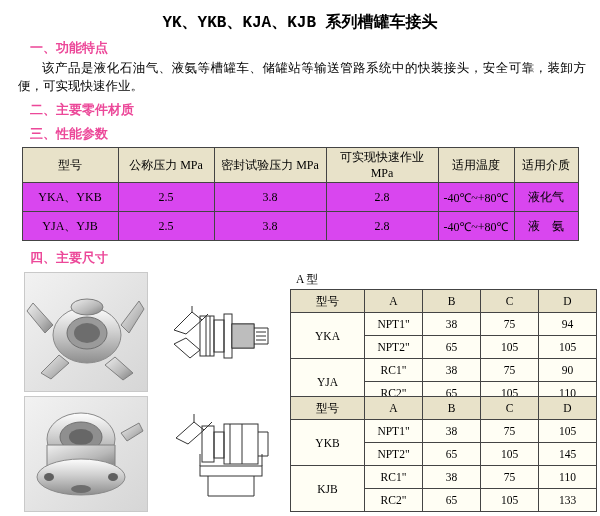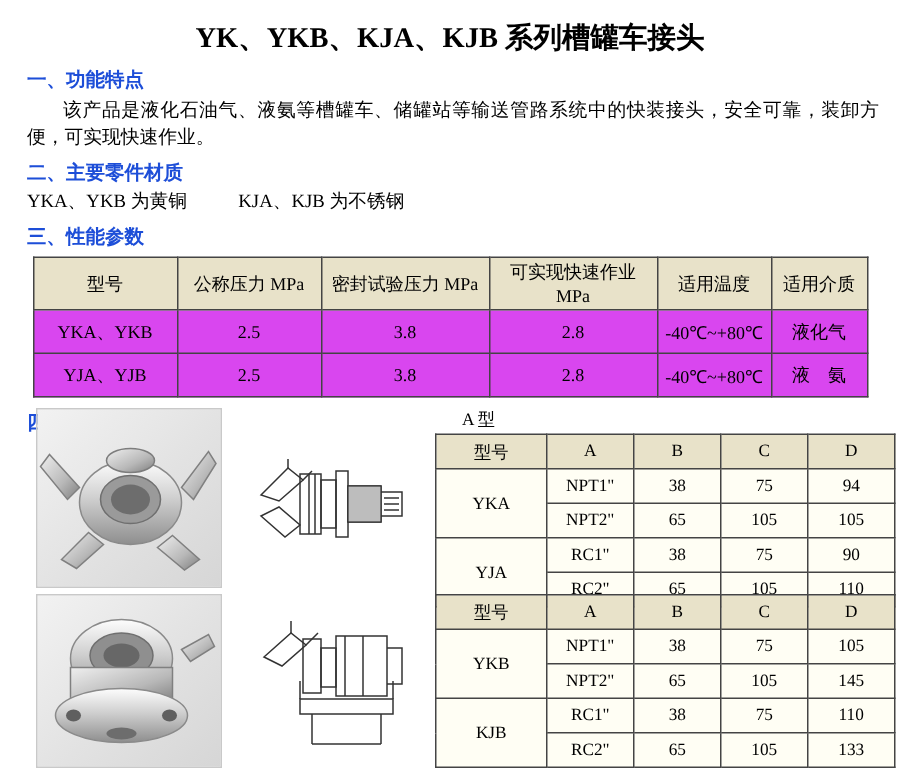--- a/index.html
+++ b/index.html
@@ -15,31 +15,31 @@
     position: relative;
     overflow: hidden;
   }
   .page {
     position: relative;
     width: 600px;
     height: 516px;
   }
   .title {
     text-align: center;
-    font-size: 19px;
+    font-size: 16px;
     font-weight: bold;
     letter-spacing: 0px;
     padding-top: 12px;
-    font-family: Liberation Serif, serif;
+    font-family: Liberation Mono, monospace;
   }
   .section-head {
-    color: #1d4ed8;
+    color: #ec4899;
     font-weight: bold;
     font-size: 13px;
-    margin: 6px 0 2px 18px;
+    margin: 6px 0 2px 30px;
     font-family: "Liberation Serif", serif;
   }
   .body-text {
     font-size: 12.5px;
     line-height: 1.45;
     margin: 0 14px 0 18px;
     text-align: justify;
     font-family: Liberation Serif, serif;
   }
   .indent {
@@ -72,21 +72,21 @@
   table.perf thead td {
     background: #e8e2c9;
     font-size: 12px;
   }
   table.perf tbody td {
     background: #d946ef;
   }
   
   .dim-label {
     font-size: 11.5px;
-    margin: 0 0 2px 18px;
+    margin: 0 0 2px 6px;
     font-family: "Liberation Serif", serif;
   }
   table.dim {
     border-collapse: collapse;
     width: 306px;
     table-layout: fixed;
   }
   table.dim td {
     border: 1px solid #444;
     text-align: center;
@@ -120,25 +120,20 @@
 <body>
 
 <div class="page">
 
   <div class="title">YK、YKB、KJA、KJB 系列槽罐车接头</div>
 
   <div class="section-head">一、功能特点</div>
   <div class="body-text indent">该产品是液化石油气、液氨等槽罐车、储罐站等输送管路系统中的快装接头，安全可靠，装卸方便，可实现快速作业。</div>
 
   <div class="section-head">二、主要零件材质</div>
-  <div class="mat-line">
-    <span>YKA、YKB 为黄铜</span>
-    <span class="gap"></span>
-    <span>KJA、KJB 为不锈钢</span>
-  </div>
 
   <div class="section-head">三、性能参数</div>
 
   <table class="perf">
     <colgroup>
       <col style="width:96px">
         <col style="width:96px">
         <col style="width:112px">
       <col style="width:112px">
         <col style="width:76px">

